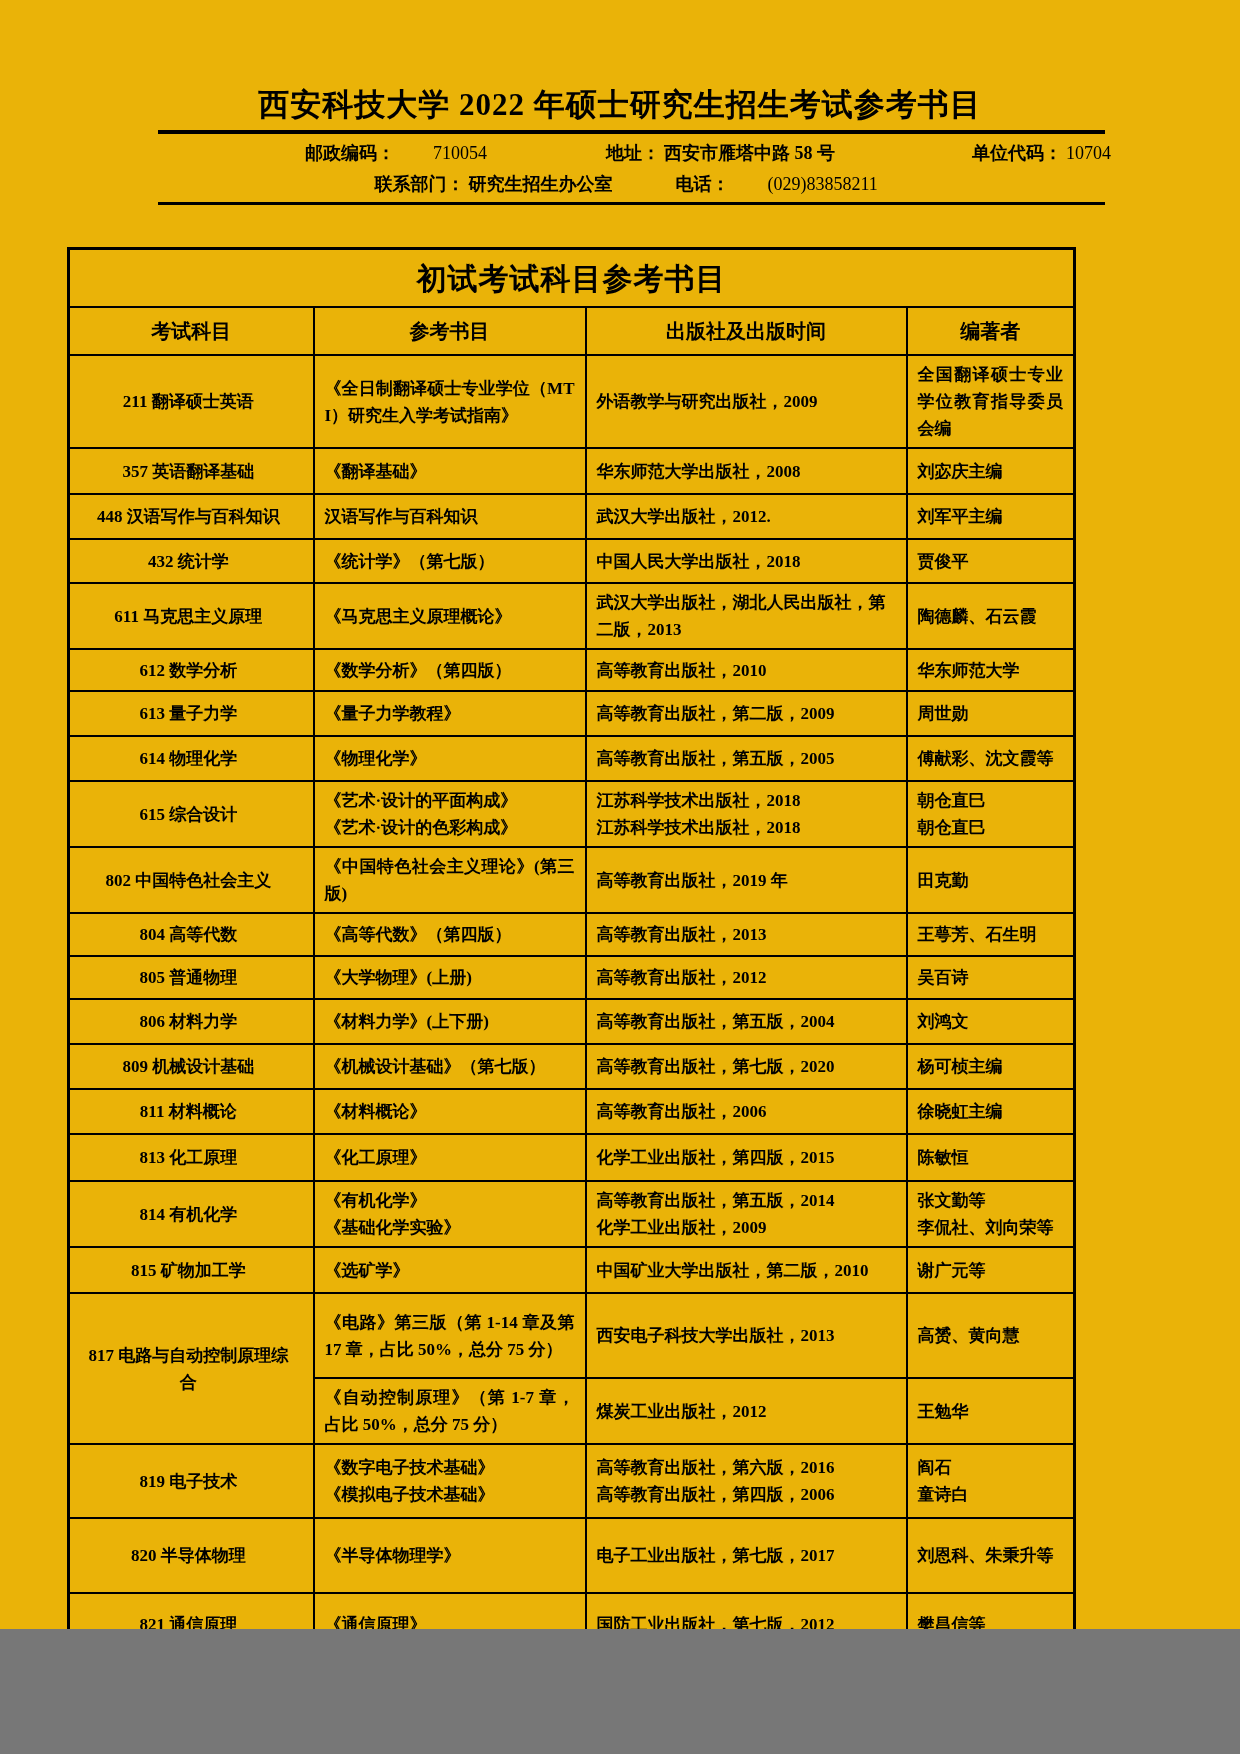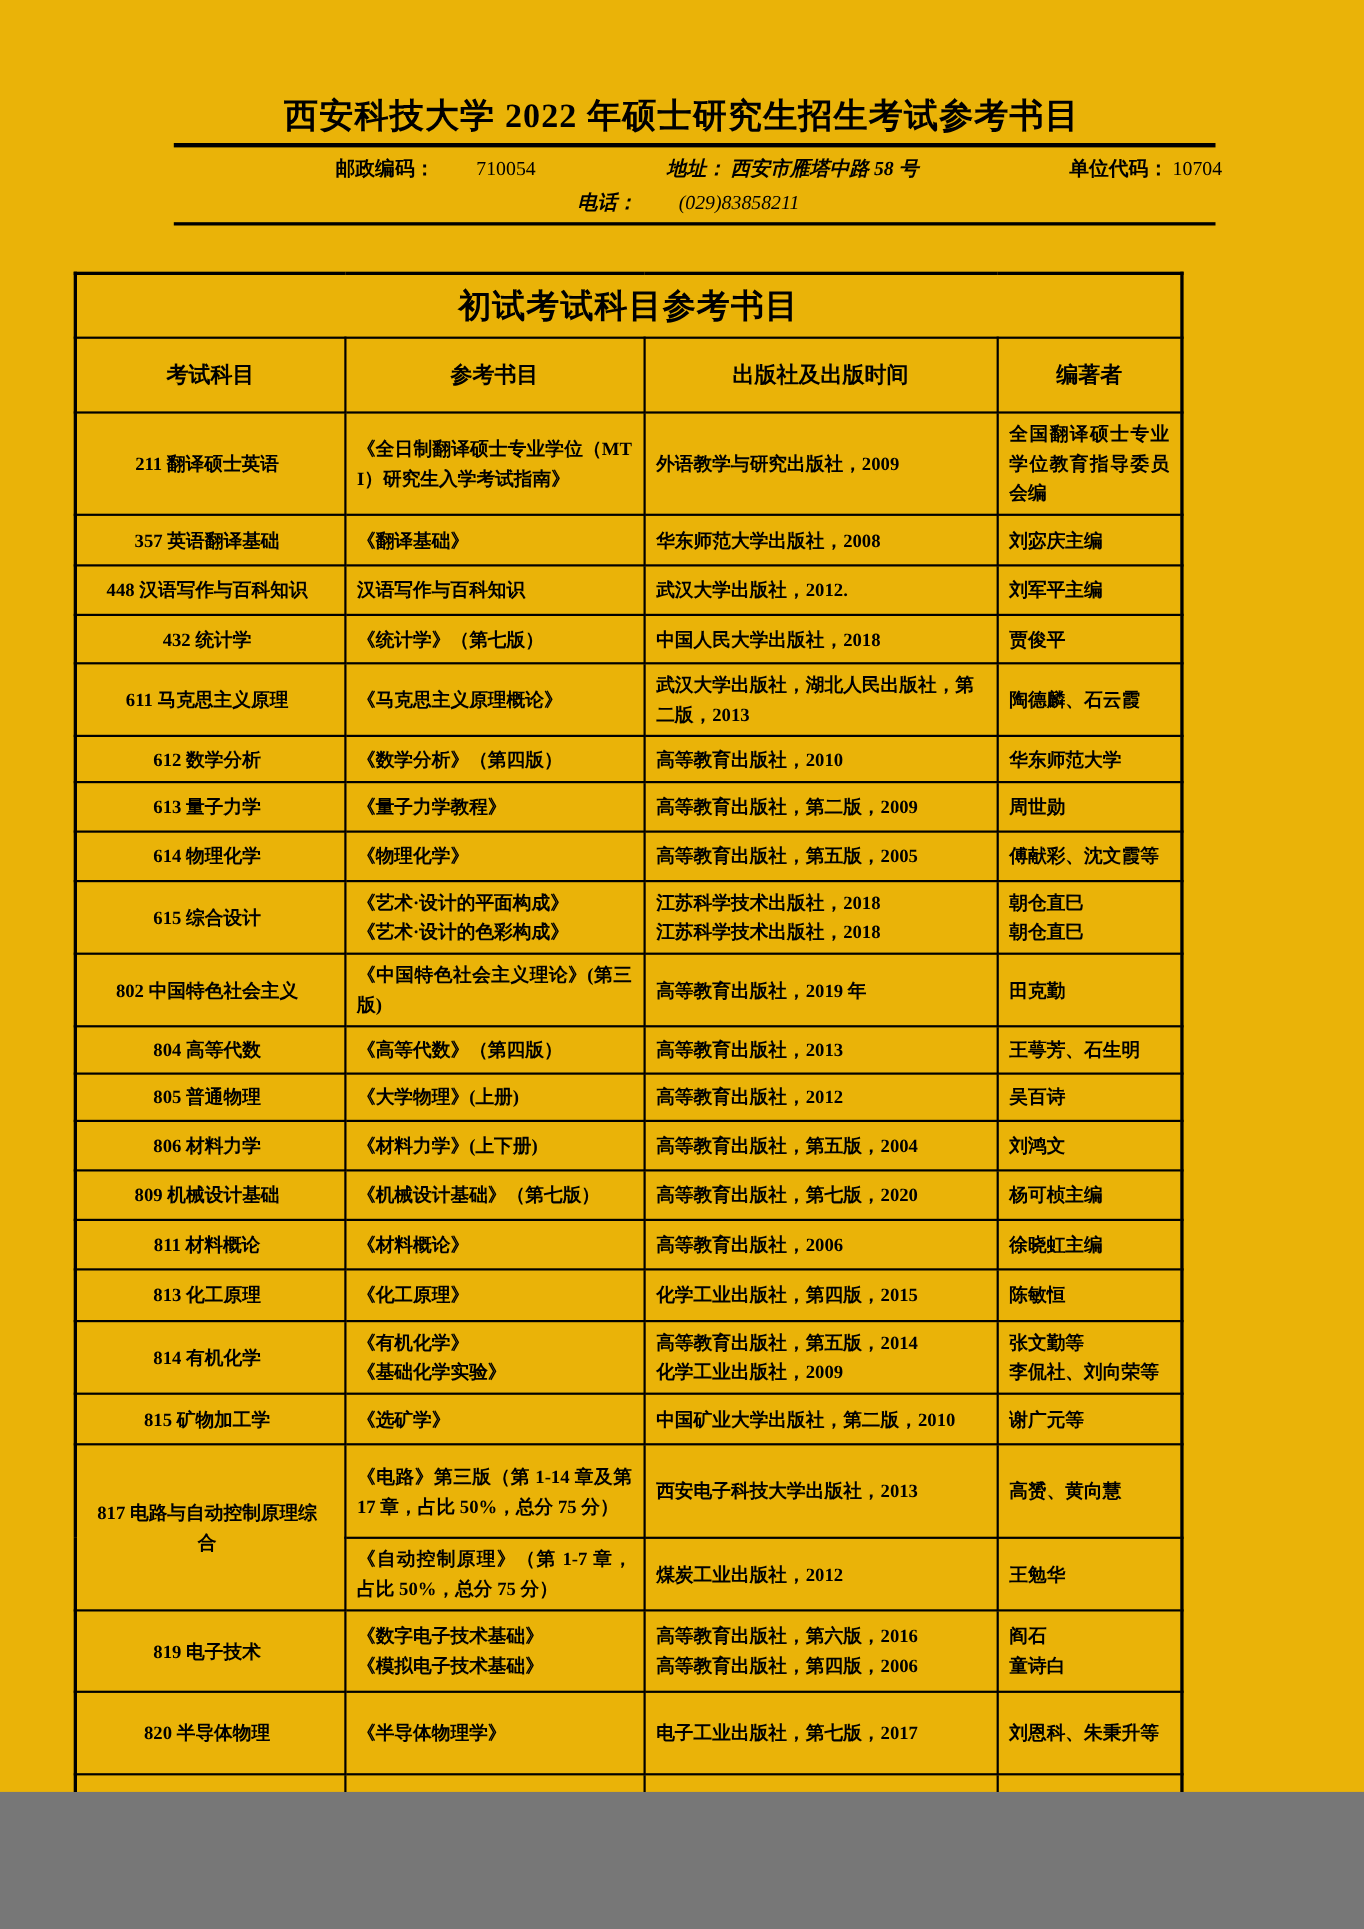--- a/index.html
+++ b/index.html
@@ -33,21 +33,21 @@
   .rule-thin  { height: 3px; margin-top: 2px; }
   .contact {
     margin: 4px 0 0 176px;
     font-size: 18px;
     font-weight: bold;
     line-height: 31px;
   }
   .contact-row { display: flex; justify-content: center; }
   .contact-item { display: block; }
   .contact-item.col-a { width: 301px; }
-  .contact-item.col-b { width: 366px; font-style: italic; }
+  .contact-item.col-b { width: 366px; }
   .contact-item .val { margin-left: 4px; }
   .contact-item.gapped .val { margin-left: 38px; }
   .contact-item .val.num { font-weight: normal; }
   .book-table {
     margin: 42px 0 0 67px;
     width: 1006px;
     border-collapse: collapse;
     table-layout: fixed;
     font-size: 17px;
     font-weight: bold;
@@ -66,21 +66,21 @@
     font-size: 30px;
     font-weight: bold;
     letter-spacing: 1px;
     padding: 0;
   }
   .book-table tr.header-row th {
     height: 42px;
     text-align: center;
     font-size: 20px;
     font-weight: bold;
-    padding: 12px 4px;
+    padding: 2px 4px;
   }
   .c-subject { text-align: center; padding: 5px 16px 5px 10px !important; }
   .c-books   { text-align: justify; }
   .c-pub     { text-align: left; padding: 5px 6px 5px 10px !important; }
   .c-auth    { text-align: justify; }
   .page-footer {
     margin-top: 26px;
     text-align: center;
     font-size: 20px;
     font-weight: bold;
@@ -95,20 +95,21 @@
   <h1 class="doc-title">西安科技大学 2022 年硕士研究生招生考试参考书目</h1>
   <div class="rule rule-thick"></div>
 
   <div class="contact">
     <div class="contact-row">
       <span class="contact-item col-a gapped"><span>邮政编码：</span><span class="val num">710054</span></span>
       <span class="contact-item col-b"><span>地址：</span><span class="val">西安市雁塔中路 58 号</span></span>
       <span class="contact-item"><span>单位代码：</span><span class="val num">10704</span></span>
     </div>
     <div class="contact-row">
+      <span class="contact-item col-a"><span>联系部门：</span><span class="val">研究生招生办公室</span></span>
       <span class="contact-item col-b gapped"><span>电话：</span><span class="val num">(029)83858211</span></span>
     </div>
   </div>
   <div class="rule rule-thin"></div>
 
   <table class="book-table">
     <colgroup>
       <col style="width:245px">
         <col style="width:272px">
         <col style="width:321px">

